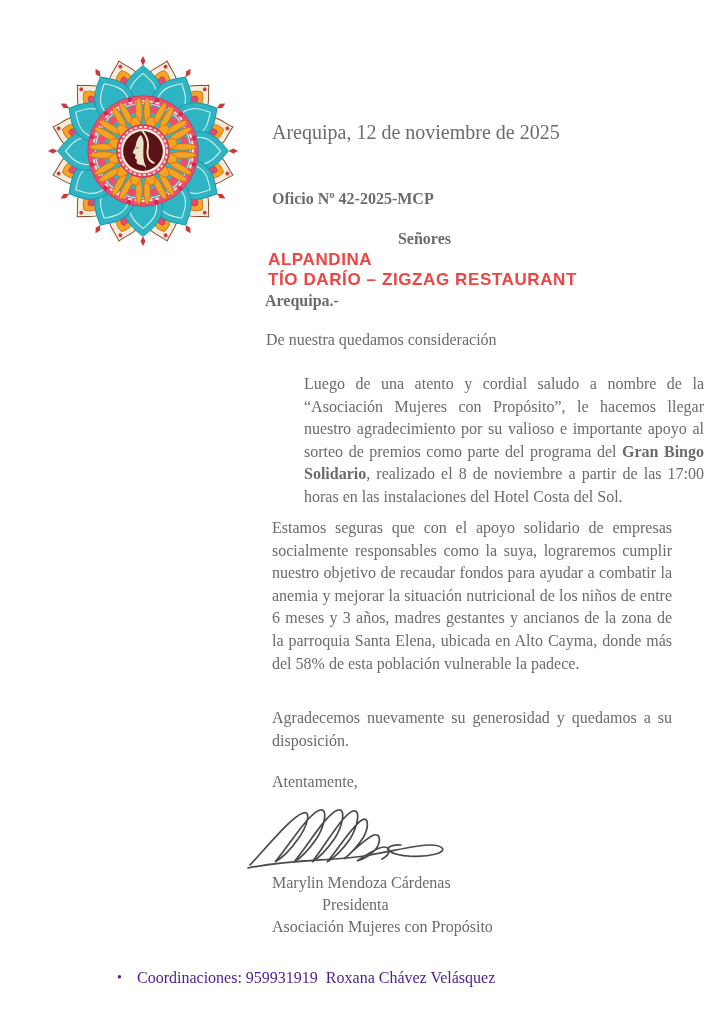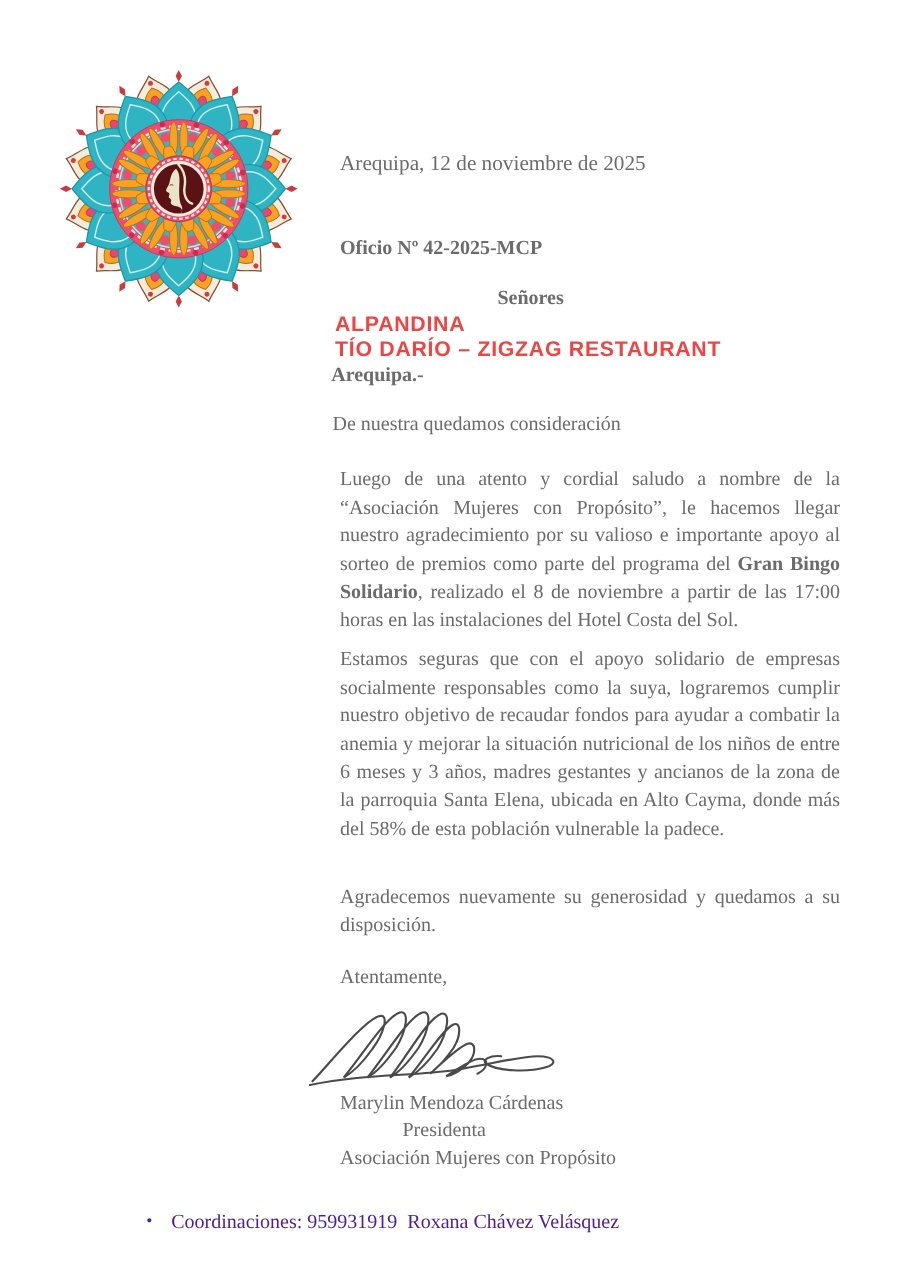--- a/index.html
+++ b/index.html
@@ -6,37 +6,37 @@
   .page{
     position:relative;
     width:724px;height:1024px;
     background:#ffffff;
     font-family:"Liberation Serif","DejaVu Serif",serif;
     color:#6b6b6b;
     overflow:hidden;
   }
   .abs{position:absolute;}
   .logo{left:46px;top:54px;}
-  .date{left:272px;top:121px;font-size:17px;}
+  .date{left:272px;top:121px;font-size:20px;}
   .oficio{left:272px;top:190px;font-size:16px;font-weight:bold;}
   .addr{left:265px;top:229px;font-size:16px;line-height:20.5px;}
   .addr .senores{font-weight:bold;padding-left:7px;text-align:center;}
   .addr .black-line{
     font-family:"Liberation Sans","DejaVu Sans",sans-serif;
     font-weight:bold;color:#ef4444;font-size:17px;letter-spacing:0.6px;
     padding-left:3px;line-height:20.5px;
   }
   .addr .city{font-weight:bold;}
   .salutation{left:266px;top:331px;font-size:16px;}
   .para{
     left:272px;width:400px;font-size:16px;line-height:22.6px;
     text-align:justify;text-align-last:left;margin:0;
   }
   .para b{font-weight:bold;color:#6b6b6b;}
-  .p1{top:373px;}
+  .p1{top:373px;margin-left:32px;}
   .p2{top:517px;}
   .p3{top:707px;}
   .closing{left:272px;top:773px;font-size:16px;}
   .signature-wrap{left:246px;top:803px;}
   .sig-block{left:272px;top:872px;font-size:16px;line-height:22.2px;}
   .sig-title{padding-left:50px;}
   .footnote{left:117px;top:969px;font-size:16px;color:#4c1d95;}
   .footnote .bullet{display:inline-block;width:20px;font-size:14px;vertical-align:1px;}
 </style>
 </head>

